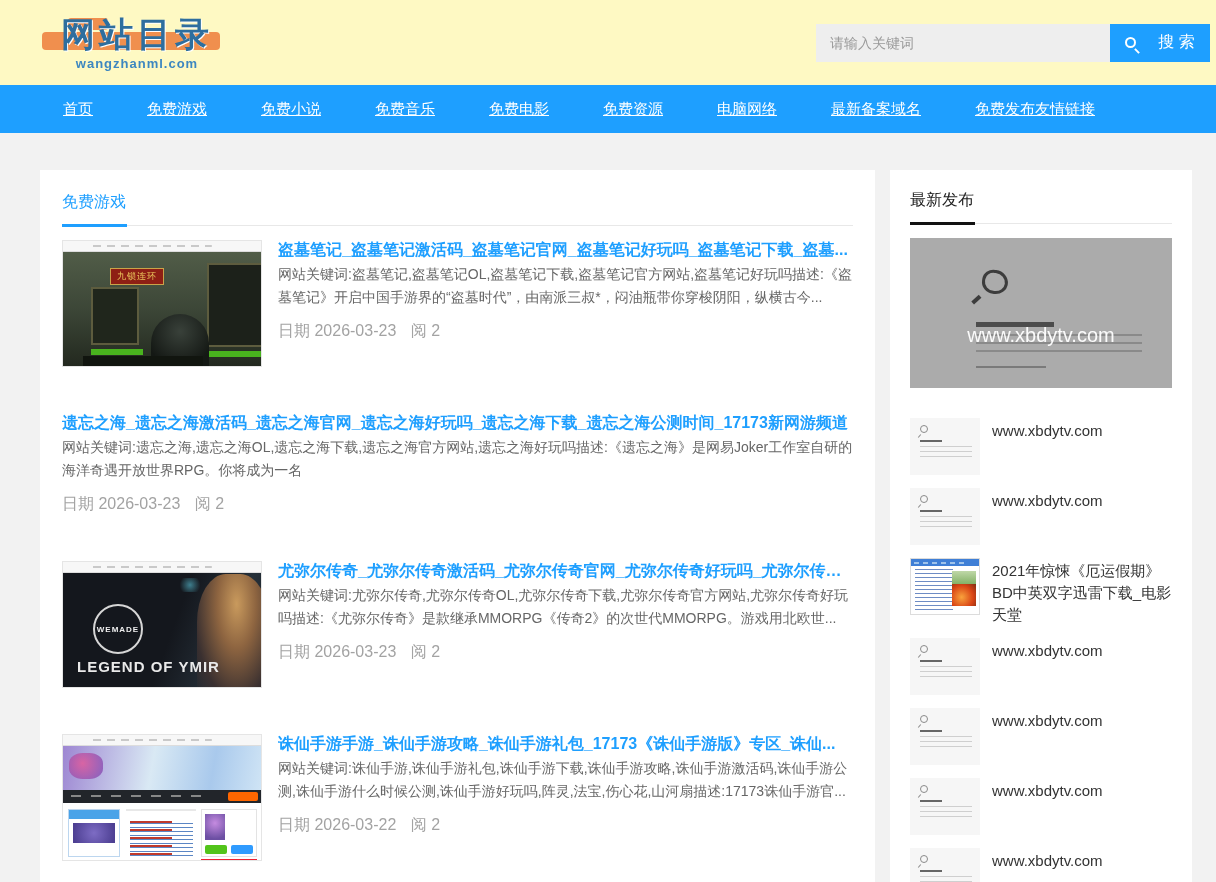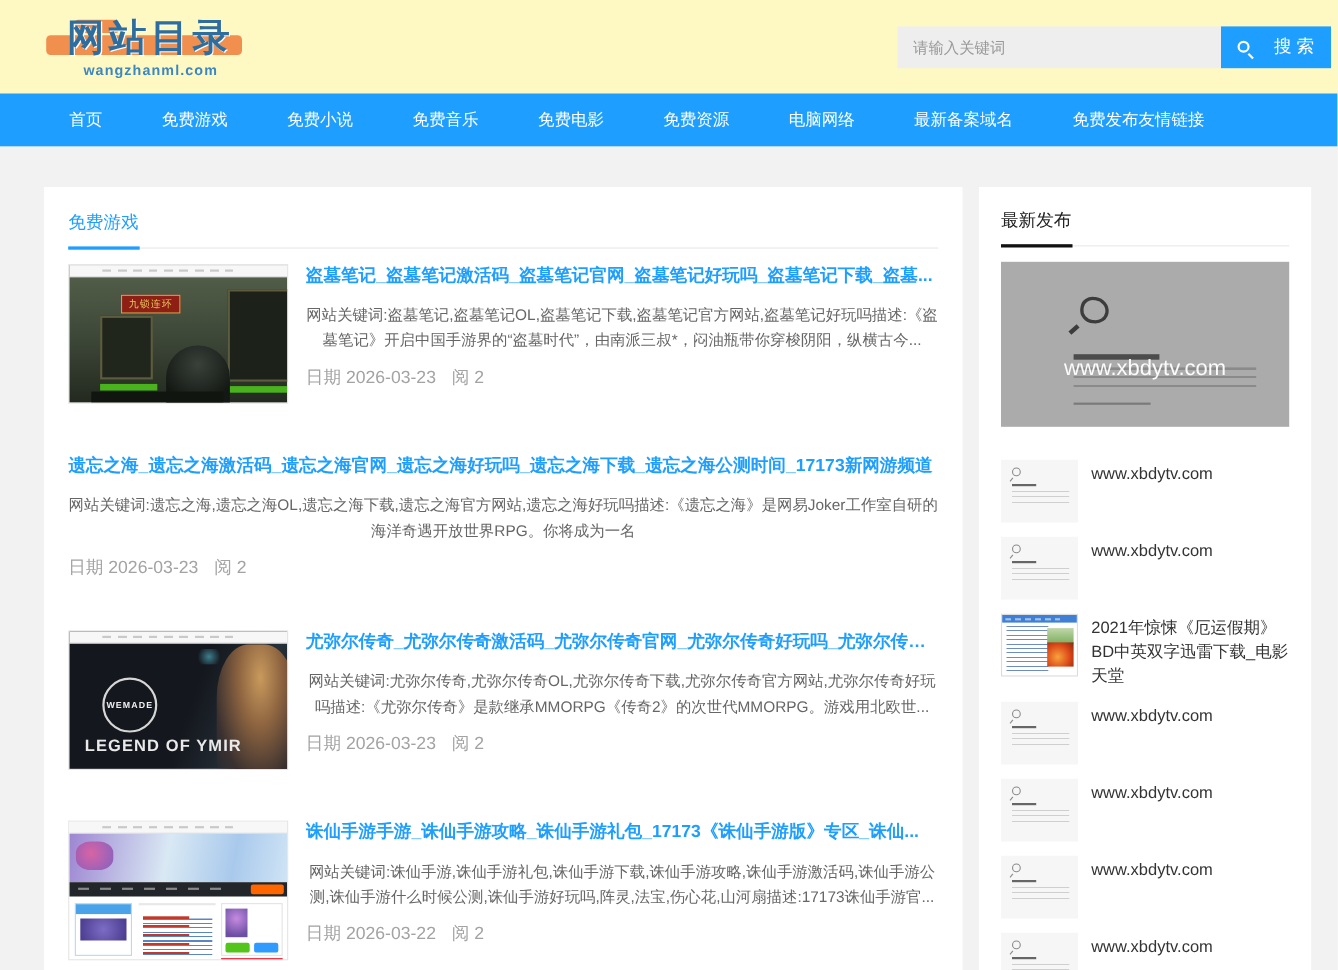--- a/index.html
+++ b/index.html
@@ -28,44 +28,44 @@
     gap:22px; cursor:pointer; }
   .mag { width:11px; height:11px; border:2px solid #fff; border-radius:50%;
     position:relative; display:inline-block; }
   .mag::after { content:""; position:absolute; width:2px; height:6px; background:#fff;
     left:9px; top:9px; transform:rotate(-45deg); }
 
   
   .nav { height:48px; background:#1e9fff; display:flex; align-items:stretch;
     padding-left:36px; }
   .nav-item { display:flex; align-items:center; padding:0 27px; color:#fff;
-    font-size:15px; cursor:pointer; white-space:nowrap; }
+    font-size:15px; cursor:pointer; white-space:nowrap;text-decoration:underline; }
 
   
   .content { display:flex; gap:15px; margin-top:37px; padding:0 24px 0 40px;
     height:712px; }
   .main-card { width:835px; background:#fff; padding:22px; overflow:hidden; }
   .side-card { width:302px; background:#fff; padding:20px; overflow:hidden; }
 
   .sec-head { position:relative; padding-bottom:12px; border-bottom:1px solid #e8e8e8;
     margin-bottom:14px; }
   .sec-title { font-size:16px; color:#1e9fff; }
   .sec-line { position:absolute; left:0; bottom:-2px; width:65px; height:3px;
     background:#1e9fff; }
   .side-card .sec-title { color:#222; }
   .side-card .sec-line { background:#111; }
 
   
   .article { display:flex; gap:16px; margin-bottom:46px; }
   .art-body { flex:1; min-width:0; }
   .art-title { font-size:16px; font-weight:bold; color:#1e9fff; white-space:nowrap;
     overflow:hidden; text-overflow:ellipsis; cursor:pointer; }
-  .art-desc { margin-top:14px; font-size:14px; color:#666; line-height:1.65;
+  .art-desc { margin-top:2px; font-size:14px; color:#666; line-height:1.65;
     display:-webkit-box; -webkit-line-clamp:2; -webkit-box-orient:vertical;
-    overflow:hidden; max-height:47px;text-align:center; }
+    overflow:hidden; max-height:47px; }
   .art-meta { margin-top:12px; font-size:16px; color:#a3a3a3; }
   .art-meta span { margin-right:10px; }
 
   .thumb { width:200px; height:127px; flex:none; position:relative; overflow:hidden;
     cursor:pointer; border:1px solid #e5e5e5; }
   .chrome-bar { position:absolute; top:0; left:0; right:0; height:11px; background:#f7f7f7;
     border-bottom:1px solid #ddd;
     background-image:repeating-linear-gradient(90deg,#c9c9c9 0 8px,transparent 8px 14px);
     background-size:60% 2px; background-position:30px 4px; background-repeat:no-repeat; }
 

